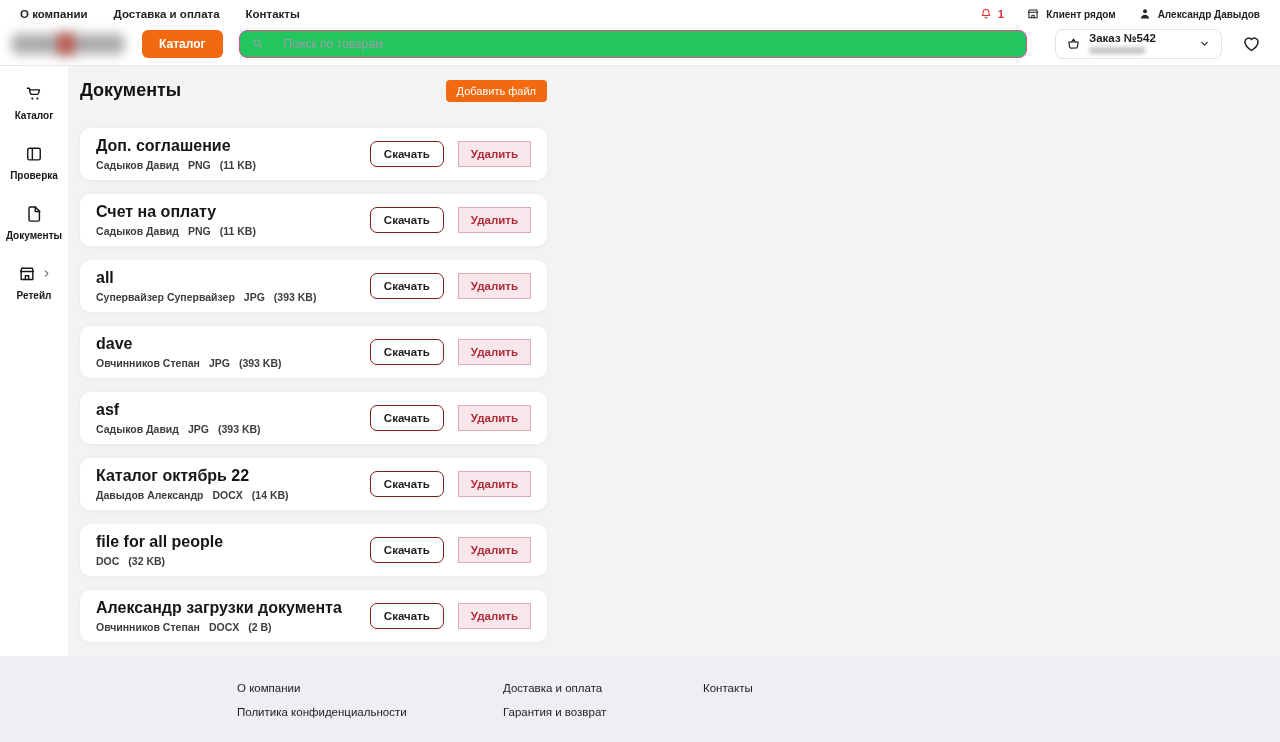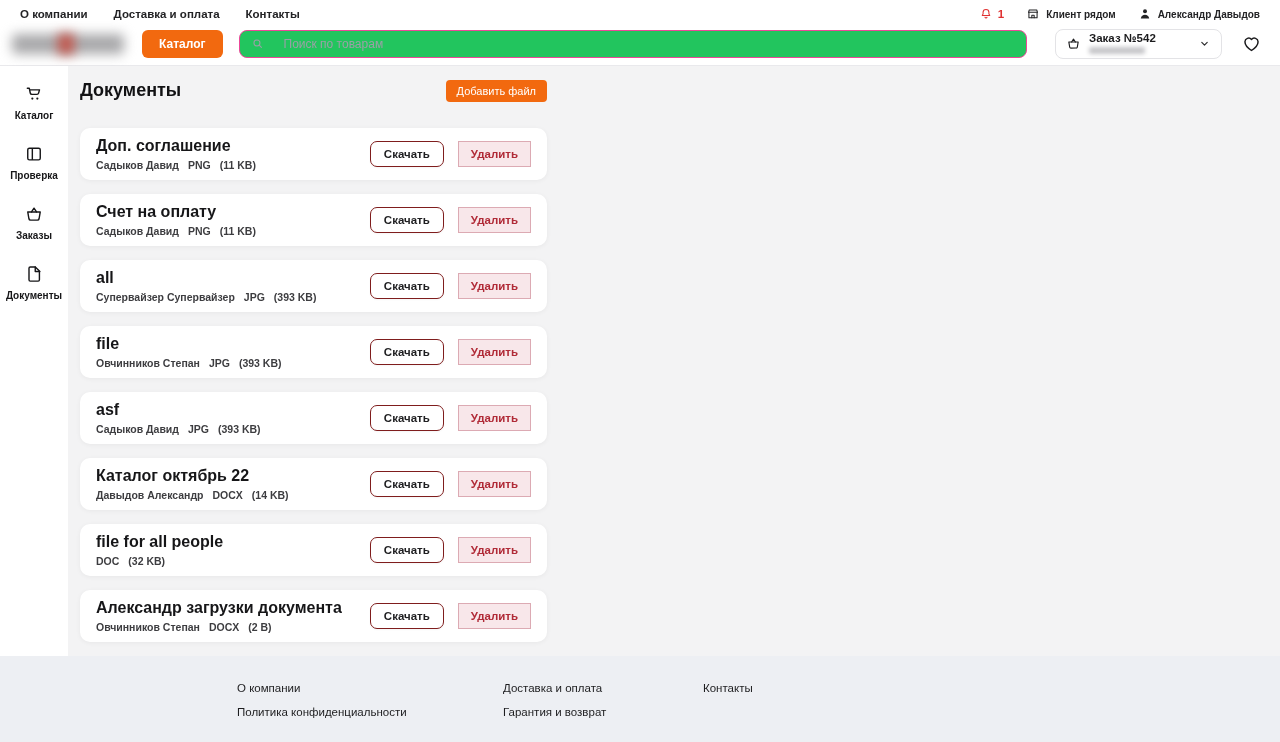--- a/index.html
+++ b/index.html
@@ -217,37 +217,44 @@
             <path d="M10 5v14"></path>
         </svg>
       </span>
     </span>
     <span class="side-label">Проверка</span>
   </div>
   <div class="side-item">
     <span class="side-icon-row">
       <span>
         <svg width="20" height="20" viewBox="0 0 24 24" fill="none" stroke="currentColor" stroke-width="1.7" stroke-linejoin="round" stroke-linecap="round">
-          <path d="M4.5 9.5h15l-1.4 8.2a2 2 0 0 1-2 1.6H7.9a2 2 0 0 1-2-1.6z"></path>
-            <path d="M9 9.5 12 5l3 4.5"></path>
-        </svg>
-      </span>
-    </span>
-    <span class="side-label">Заказы</span>
+          <path d="M7.5 3.5h6l5 5V19a1.5 1.5 0 0 1-1.5 1.5H7.5A1.5 1.5 0 0 1 6 19V5a1.5 1.5 0 0 1 1.5-1.5z"></path>
+            <path d="M13.5 3.5V9H19"></path>
+        </svg>
+      </span>
+    </span>
+    <span class="side-label">Документы</span>
   </div>
   <div class="side-item">
     <span class="side-icon-row">
       <span>
         <svg width="20" height="20" viewBox="0 0 24 24" fill="none" stroke="currentColor" stroke-width="1.7" stroke-linejoin="round" stroke-linecap="round">
-          <path d="M7.5 3.5h6l5 5V19a1.5 1.5 0 0 1-1.5 1.5H7.5A1.5 1.5 0 0 1 6 19V5a1.5 1.5 0 0 1 1.5-1.5z"></path>
-            <path d="M13.5 3.5V9H19"></path>
-        </svg>
-      </span>
-    </span>
-    <span class="side-label">Документы</span>
+          <path d="M5 10v8.5h14V10"></path>
+            <path d="M4.5 9 5.6 5h12.8l1.1 4"></path>
+            <path d="M4.5 9h15"></path>
+            <path d="M10 18.5v-4.5h4v4.5"></path>
+        </svg>
+      </span>
+      <span class="side-chevron">
+        <svg width="9" height="9" viewBox="0 0 24 24" fill="none" stroke="currentColor" stroke-width="2.6" stroke-linecap="round" stroke-linejoin="round">
+          <path d="m9 5 7 7-7 7"></path>
+        </svg>
+      </span>
+    </span>
+    <span class="side-label">Ретейл</span>
   </div>
 </div>
 
 <div class="main">
   <div class="title-row">
     <h1 class="page-title">Документы</h1>
     <button class="add-file-btn">Добавить файл</button>
   </div>
   <div class="doc-list">
 
@@ -291,21 +298,21 @@
           </div>
         </div>
         <div class="doc-actions">
           <button class="btn-download">Скачать</button>
           <button class="btn-delete">Удалить</button>
         </div>
       </div>
 
       <div class="doc-card">
         <div class="doc-info">
-          <div class="doc-name">file</div>
+          <div class="doc-name">dave</div>
           <div class="doc-meta">
             <span>Овчинников Степан</span>
             <span>JPG</span>
             <span>(393 KB)</span>
           </div>
         </div>
         <div class="doc-actions">
           <button class="btn-download">Скачать</button>
           <button class="btn-delete">Удалить</button>
         </div>

